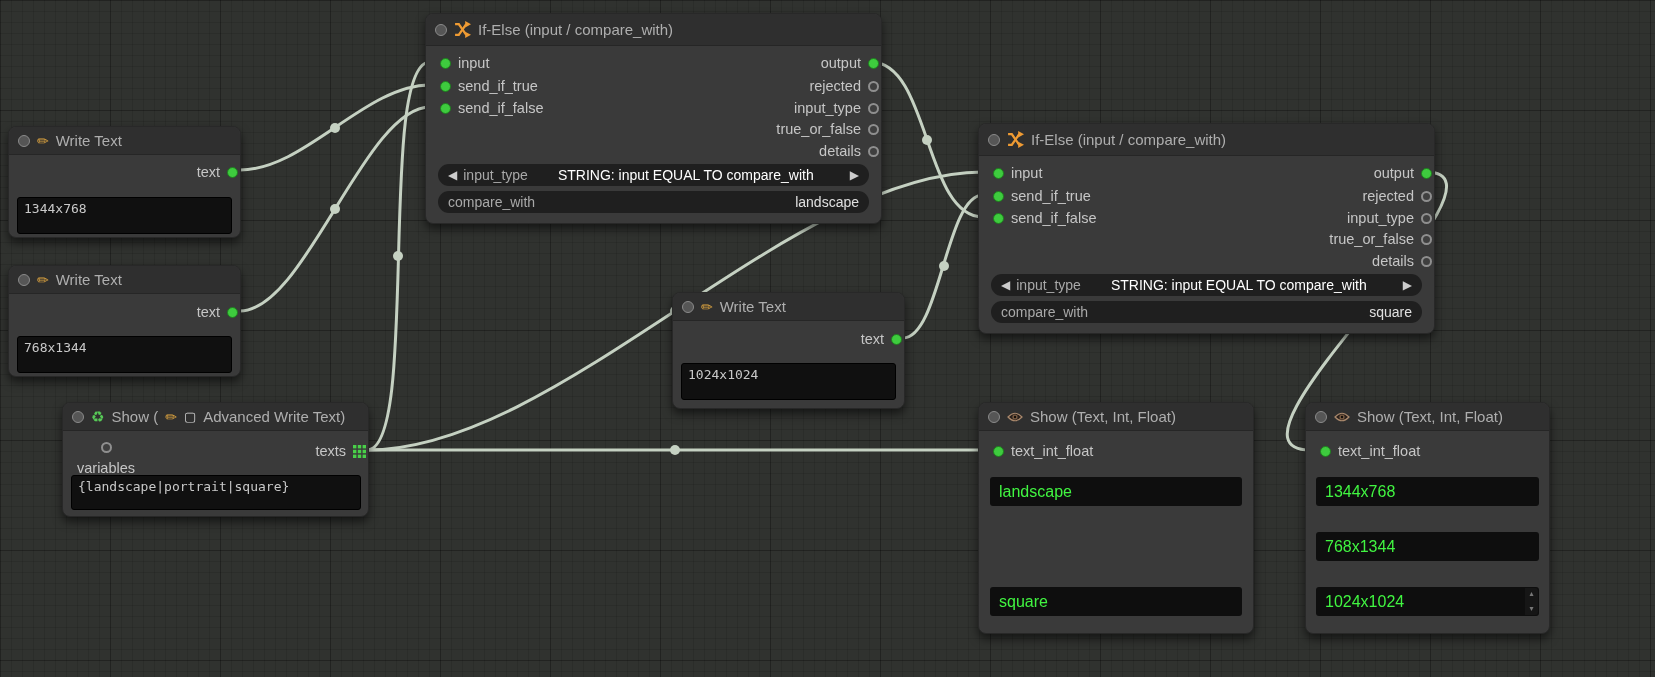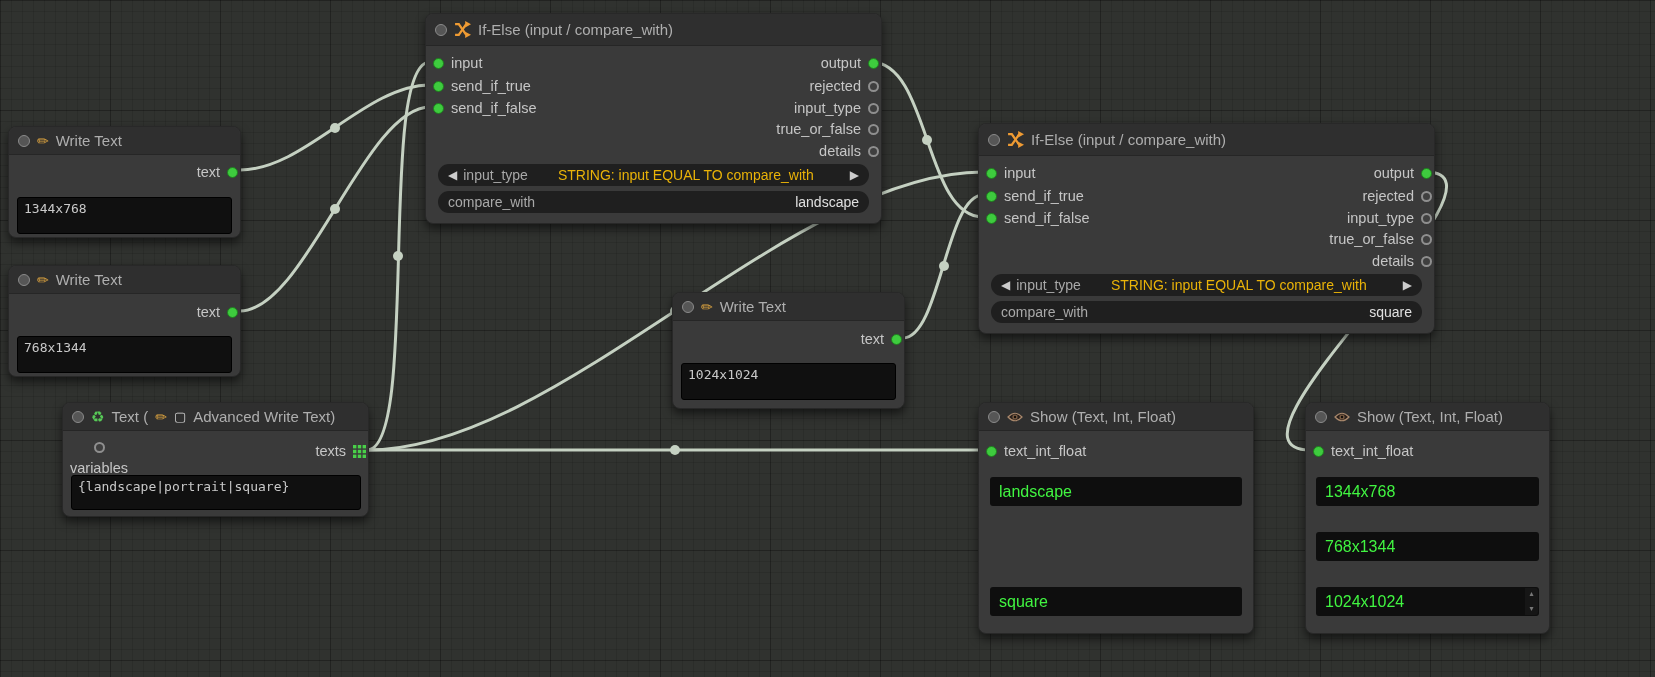--- a/index.html
+++ b/index.html
@@ -20,30 +20,30 @@
   .node{position:absolute;z-index:2;background:#3a3a3a;border:1px solid #282828;border-radius:8px;
         box-shadow:0 5px 10px rgba(0,0,0,0.55);}
   .hdr{height:27px;display:flex;align-items:center;gap:7px;padding:0 9px;background:#2f2f2f;
        border-bottom:1px solid #262626;border-radius:7px 7px 0 0;font-size:15px;color:#aeaeae;white-space:nowrap;overflow:hidden;}
   .cdot{width:10px;height:10px;border-radius:50%;background:#565656;border:1px solid #8a8a8a;flex:0 0 auto;}
   .ic{flex:0 0 auto;display:inline-flex;align-items:center;}
   .pencil{color:#d9a13f;font-size:14px;}
   .recycle{color:#57c957;font-size:15px;}
   .wsq{color:#d8d8d8;font-size:13px;}
   .row{position:absolute;height:18px;display:flex;align-items:center;gap:7px;font-size:14.5px;color:#c6c6c6;white-space:nowrap;}
-  .row.l{left:7px;}
+  .row.l{left:14px;}
   .row.r{right:2px;flex-direction:row-reverse;}
   .dot{width:11px;height:11px;border-radius:50%;box-sizing:border-box;flex:0 0 auto;}
   .dot.g{background:#3ecb3e;border:1px solid #1e7e1e;}
   .dot.e{background:#3f3f3f;border:2px solid #8f8f8f;}
   .pill{position:absolute;left:12px;right:12px;height:22px;background:#1f1f1f;border-radius:11px;
         display:flex;align-items:center;font-size:14px;color:#cfcfcf;padding:0 10px;box-sizing:border-box;white-space:nowrap;}
   .pill .lab{color:#a9a9a9;}
   .pill .valr{margin-left:auto;color:#e0e0e0;}
-  .pill .valc{flex:1;text-align:center;color:#eab308;overflow:hidden;}
+  .pill .valc{flex:1;text-align:center;color:#ffffff;overflow:hidden;}
   .pill .arr{color:#cccccc;font-size:12px;flex:0 0 auto;}
   .pill .arr.aL{margin-right:6px;}
   .pill .arr.aR{margin-left:6px;}
   .ta{position:absolute;background:#101010;border:1px solid #000;border-radius:3px;
       font-family:"DejaVu Sans Mono",monospace;font-size:13px;color:#c9c9c9;padding:3px 6px;box-sizing:border-box;overflow:hidden;}
   .sv{position:absolute;background:#0e0e0e;border-radius:3px;display:flex;align-items:center;
       padding:0 9px;font-size:16px;color:#41f541;box-sizing:border-box;overflow:hidden;}
   .spin{position:absolute;right:1px;top:1px;bottom:1px;width:13px;display:flex;flex-direction:column;
         align-items:center;justify-content:space-between;color:#777;font-size:8px;line-height:1;
         background:#161616;border-radius:0 3px 3px 0;padding:2px 0;box-sizing:border-box;}
@@ -221,21 +221,21 @@
       <span class="dot g"></span>
       <span>text</span>
     </div>
     <div class="ta" style="left:8px;right:8px;top:70px;height:37px;">1024x1024</div>
   </div>
 
   <div class="node" style="left:62px;top:402px;width:305px;height:113px;">
     <div class="hdr">
       <span class="cdot"></span>
       <span class="ic recycle">♻</span>
-      <span>Text (</span>
+      <span>Show (</span>
       <span class="ic pencil">✏</span>
       <span class="ic wsq">▢</span>
       <span>Advanced Write Text)</span>
     </div>
     <div class="row l" style="top:39px;flex-direction:column;">
       <span class="dot e"></span>
       <span>variables</span>
     </div>
     <div class="row r" style="top:39px;">
       <span class="ic">

